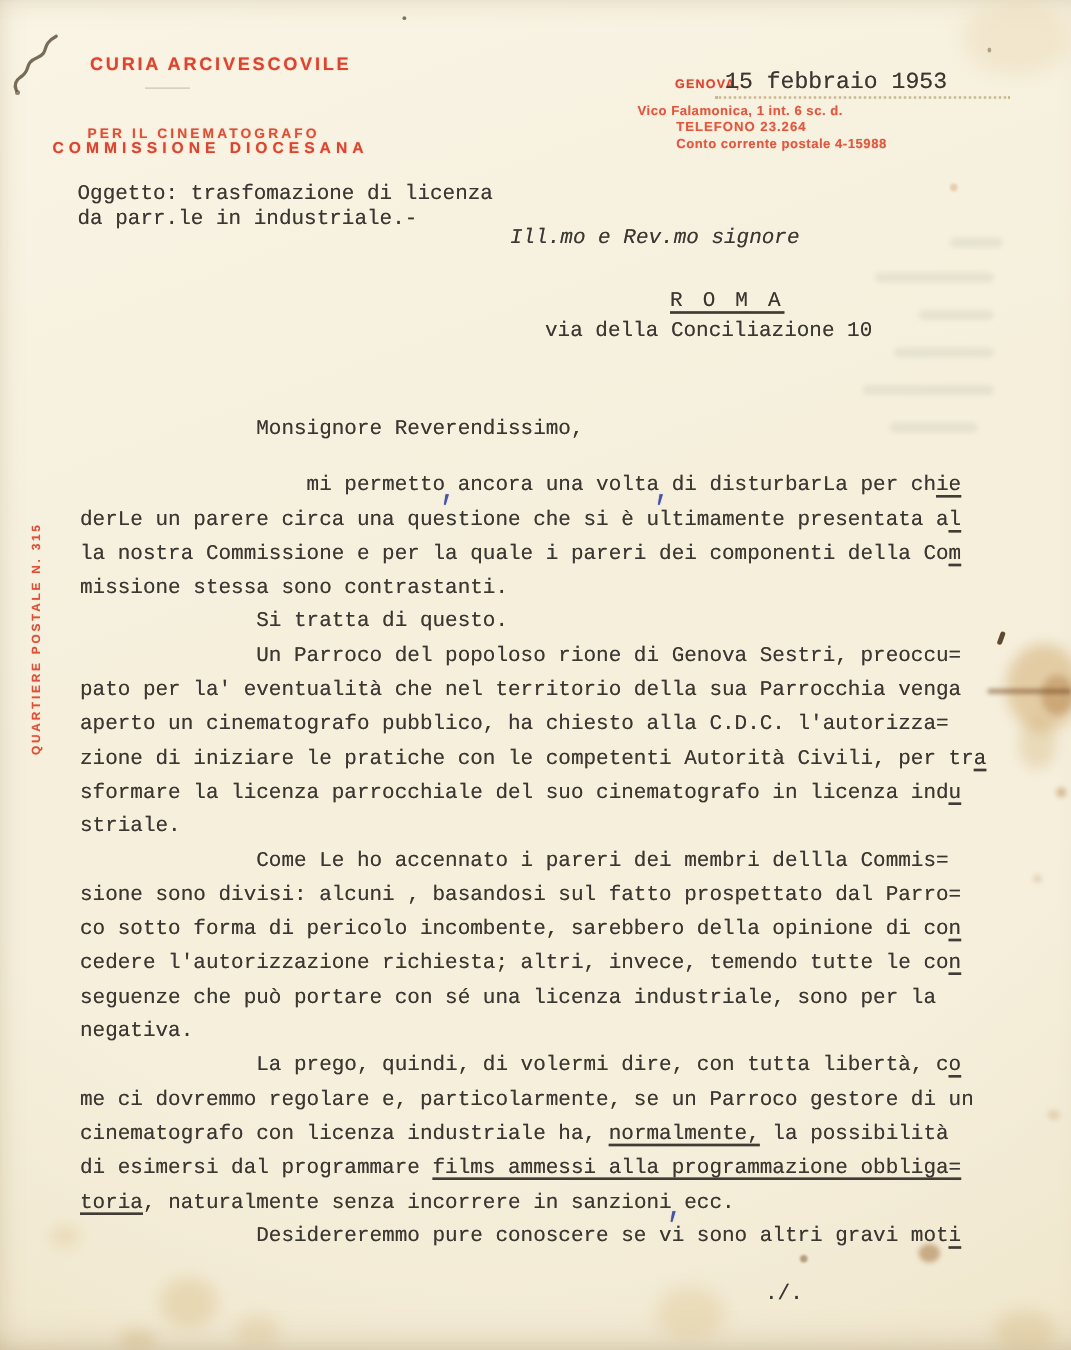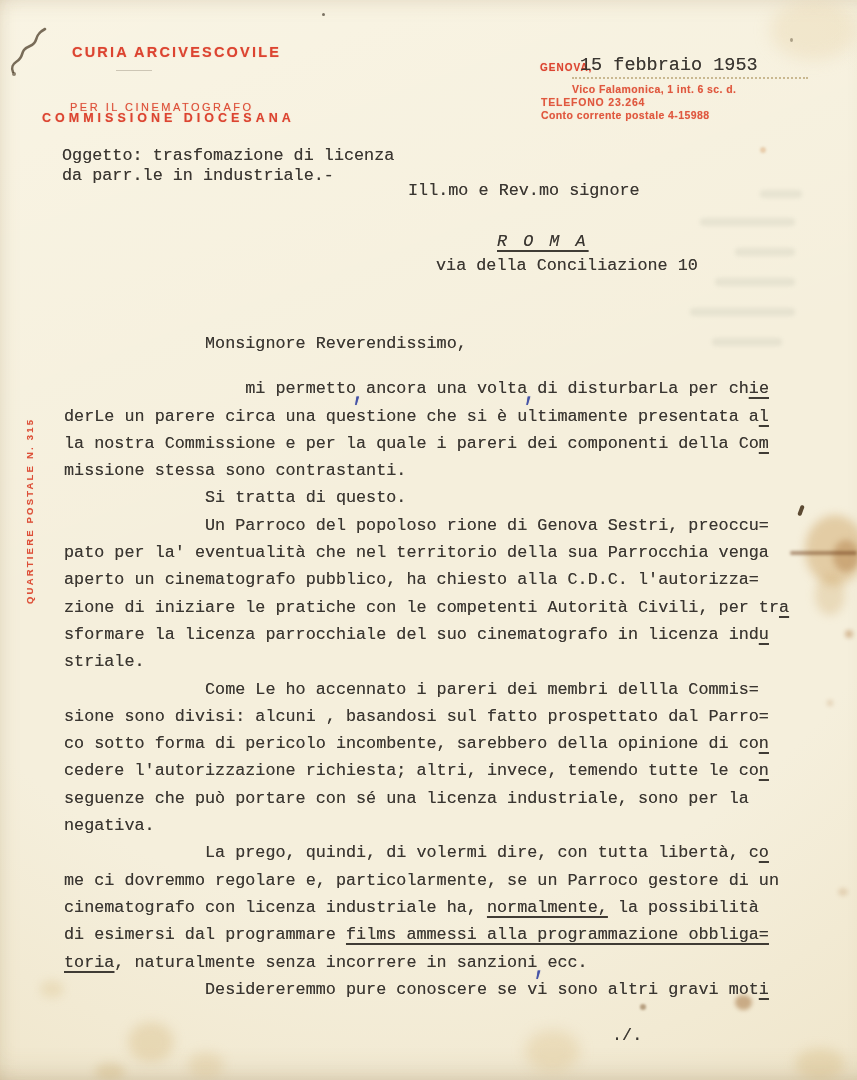--- a/index.html
+++ b/index.html
@@ -15,21 +15,21 @@
                 inset 0 16px 30px -24px rgba(160,130,80,.22);
     font-family:"Liberation Sans", sans-serif;
     padding-left:24px;
   }
   .abs{position:absolute;}
   
   .red-big{color:#dc4431; font-weight:bold; letter-spacing:2.2px; font-size:14.5px;
            text-shadow:0 0 1px rgba(220,70,40,.45);}
   .red-mid{color:#dc4431; font-weight:bold; letter-spacing:4px;   font-size:12.5px;
            text-shadow:0 0 1px rgba(220,70,40,.45);margin-top:32px;}
-  .red-sml{color:#dd4f38; font-weight:normal; letter-spacing:2.5px; font-size:11px;
+  .red-sml{color:#dd4f38; font-weight:bold; letter-spacing:2.5px; font-size:11px;
            text-shadow:0 0 1px rgba(220,70,40,.40);}
   .red-tiny{color:#e0583f; font-weight:bold; font-size:10.5px; letter-spacing:.4px;
            text-shadow:0 0 .8px rgba(220,80,50,.4); line-height:13px;}
   .rule{height:1px; background:#b6ae9c; opacity:.65;}
   
   .tw{font-family:"Liberation Mono","DejaVu Sans Mono",monospace; color:#3a3631;
       font-size:16.8px; text-shadow:0 0 .5px rgba(58,54,49,.6); white-space:pre;}
   .tw-lg{font-size:18.5px;}
   #letter-body{left:64px; top:330px; line-height:27.3px;}
   .body-line{white-space:pre; height:27.3px;}
@@ -63,26 +63,26 @@
   <div class="abs rule" style="left:116px;top:70px;width:36px;"></div>
   <div class="abs red-mid" style="left:42px;top:79px;">COMMISSIONE DIOCESANA</div>
   <div class="abs red-sml" style="left:70px;top:101px;">PER IL CINEMATOGRAFO</div>
 
   <div class="abs tw" style="left:62px;top:146px;">Oggetto: trasfomazione di licenza</div>
   <div class="abs tw" style="left:62px;top:166px;">da parr.le in industriale.-</div>
 
   <div class="abs dotted" style="left:572px;top:57px;width:236px;height:20px;"></div>
   <div class="abs red-big" style="left:540px;top:62px;font-size:10px;letter-spacing:1px;">GENOVA,</div>
   <div class="abs tw tw-lg" style="left:580px;top:55px;">15 febbraio 1953</div>
-  <div class="abs red-tiny" style="left:572px;top:83px;">Vico Falamonica, 1 int. 6 sc. d.</div>
+  <div class="abs red-tiny" style="left:510px;top:83px;">Vico Falamonica, 1 int. 6 sc. d.</div>
   <div class="abs red-tiny" style="left:541px;top:96px;letter-spacing:.8px;">TELEFONO 23.264</div>
   <div class="abs red-tiny" style="left:541px;top:109px;">Conto corrente postale 4-15988</div>
 
-  <div class="abs tw" style="left:408px;top:181px;">Ill.mo e Rev.mo signore</div>
-  <div class="abs tw u roma" style="left:497px;top:232px;font-style:italic;">R O M A</div>
+  <div class="abs tw" style="left:408px;top:181px;font-style:italic;">Ill.mo e Rev.mo signore</div>
+  <div class="abs tw u roma" style="left:536px;top:232px;">R O M A</div>
   <div class="abs tw" style="left:436px;top:256px;">via della Conciliazione 10</div>
 
   <div class="abs side-note" style="left:24px;top:604px;">QUARTIERE POSTALE N. 315</div>
 
   <div id="letter-body" class="abs tw"><div class="body-line"><span>              Monsignore Reverendissimo,</span></div><div class="body-line" style="margin-top: 18px;"><span>                  mi permetto</span><span class="pen">,</span><span> ancora una volta</span><span class="pen">,</span><span> di disturbarLa per ch</span><span class="u">ie</span></div><div class="body-line"><span>derLe un parere circa una questione che si è ultimamente presentata a</span><span class="u">l</span></div><div class="body-line"><span>la nostra Commissione e per la quale i pareri dei componenti della Co</span><span class="u">m</span></div><div class="body-line"><span>missione stessa sono contrastanti.</span></div><div class="body-line"><span>              Si tratta di questo.</span></div><div class="body-line"><span>              Un Parroco del popoloso rione di Genova Sestri, preoccu=</span></div><div class="body-line"><span>pato per la' eventualità che nel territorio della sua Parrocchia venga</span></div><div class="body-line"><span>aperto un cinematografo pubblico, ha chiesto alla C.D.C. l'autorizza=</span></div><div class="body-line"><span>zione di iniziare le pratiche con le competenti Autorità Civili, per tr</span><span class="u">a</span></div><div class="body-line"><span>sformare la licenza parrocchiale del suo cinematografo in licenza ind</span><span class="u">u</span></div><div class="body-line"><span>striale.</span></div><div class="body-line"><span>              Come Le ho accennato i pareri dei membri dellla Commis=</span></div><div class="body-line"><span>sione sono divisi: alcuni , basandosi sul fatto prospettato dal Parro=</span></div><div class="body-line"><span>co sotto forma di pericolo incombente, sarebbero della opinione di co</span><span class="u">n</span></div><div class="body-line"><span>cedere l'autorizzazione richiesta; altri, invece, temendo tutte le co</span><span class="u">n</span></div><div class="body-line"><span>seguenze che può portare con sé una licenza industriale, sono per la</span></div><div class="body-line"><span>negativa.</span></div><div class="body-line"><span>              La prego, quindi, di volermi dire, con tutta libertà, c</span><span class="u">o</span></div><div class="body-line"><span>me ci dovremmo regolare e, particolarmente, se un Parroco gestore di un</span></div><div class="body-line"><span>cinematografo con licenza industriale ha, </span><span class="u">normalmente,</span><span> la possibilità</span></div><div class="body-line"><span>di esimersi dal programmare </span><span class="u">films ammessi alla programmazione obbliga=</span></div><div class="body-line"><span class="u">toria</span><span>, naturalmente senza incorrere in sanzioni</span><span class="pen">,</span><span> ecc.</span></div><div class="body-line"><span>              Desidereremmo pure conoscere se vi sono altri gravi mot</span><span class="u">i</span></div></div>
 
   <div class="abs tw" style="left:612px;top:1026px;">./.</div>
 
   <div class="bleed" style="left:760px;top:190px;width:42px;"></div>
   <div class="bleed" style="left:700px;top:218px;width:95px;"></div>

